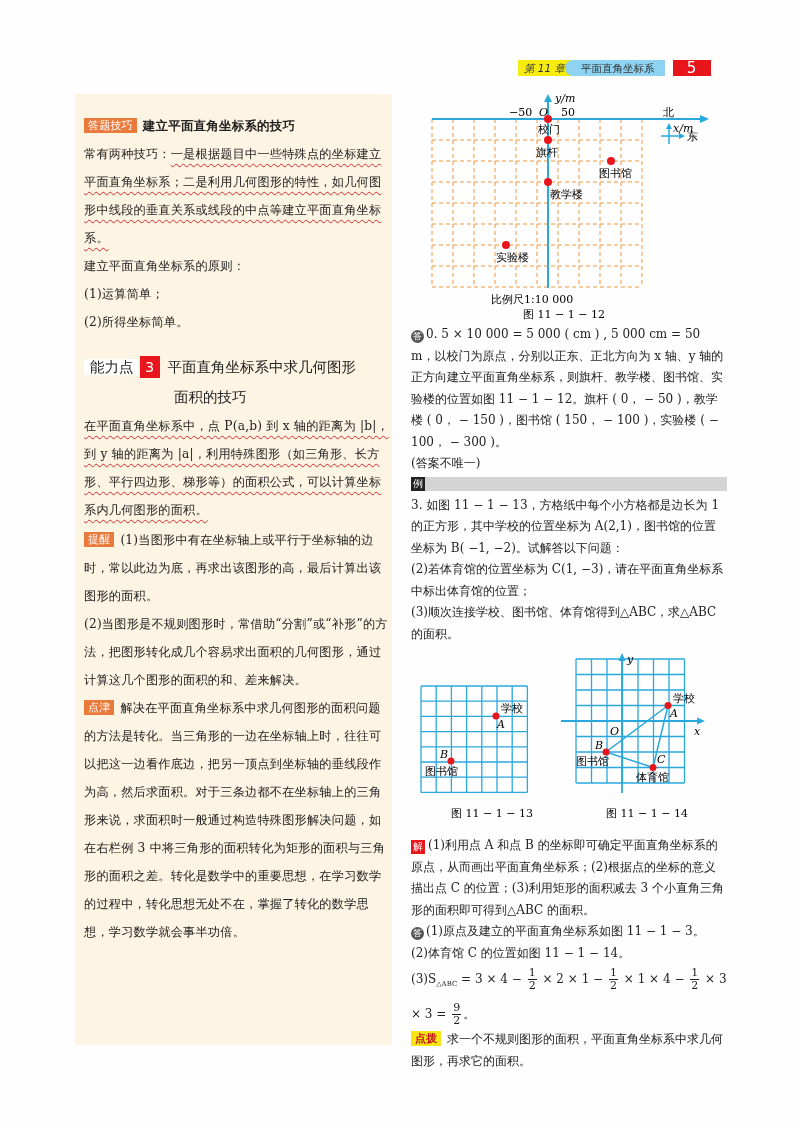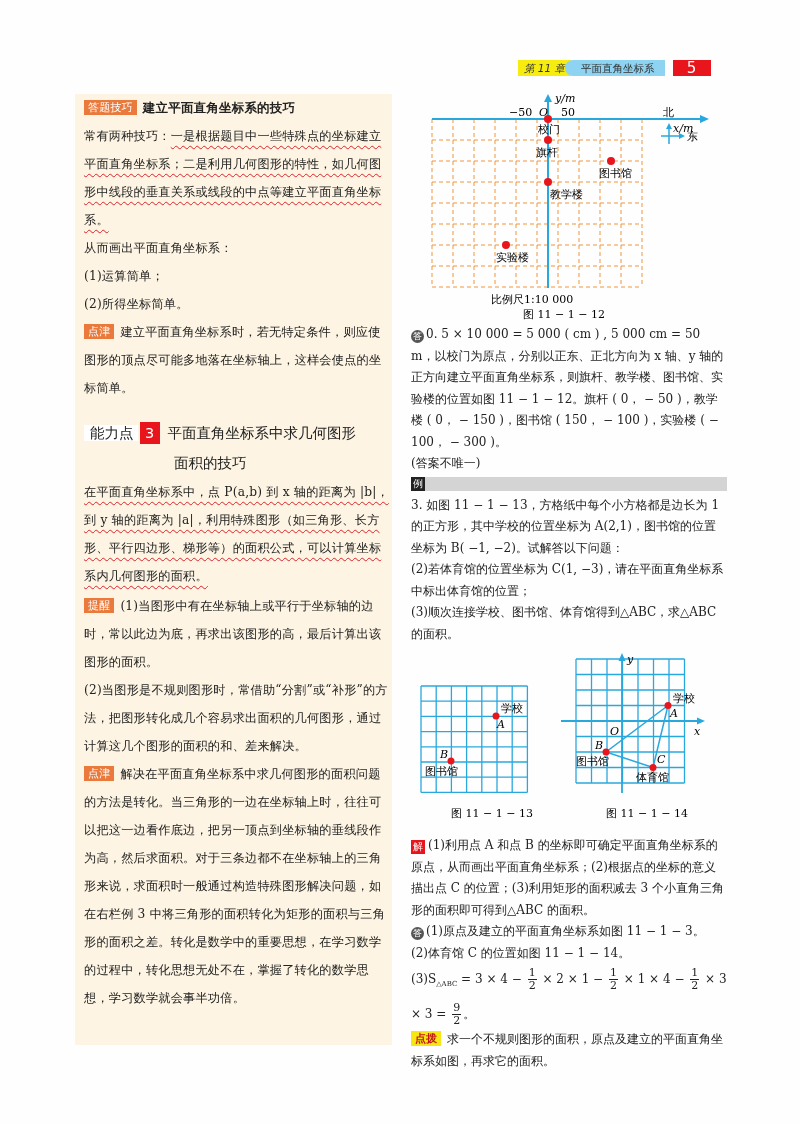--- a/index.html
+++ b/index.html
@@ -36,28 +36,27 @@
 </head>
 <body>
 
 <div class="header">
   <span class="chap">第 11 章</span>
   <span class="sec">平面直角坐标系</span>
   <span class="pnum">5</span>
 </div>
 
 <div class="leftcol">
-  <p class="p" style="margin-top:0;">
+  <p class="p" style="margin-top:18px;">
     <span class="tag">答题技巧</span><span class="tag-title">建立平面直角坐标系的技巧</span>
   </p>
   <p class="p"><span>常有两种技巧：</span><span class="wavy">一是根据题目中一些特殊点的坐标建立平面直角坐标系；二是利用几何图形的特性，如几何图形中线段的垂直关系或线段的中点等建立平面直角坐标系。</span></p>
-  <p class="p">从而画出平面直角坐标系：</p>
+  <p class="p">建立平面直角坐标系的原则：</p>
   <p class="p">(1)运算简单；</p>
   <p class="p">(2)所得坐标简单。</p>
-  <p class="p"><span class="tag">点津</span><span>建立平面直角坐标系时，若无特定条件，则应使图形的顶点尽可能多地落在坐标轴上，这样会使点的坐标简单。</span></p>
 
   <div class="ability">
     <span class="lbl">能力点</span><span class="num">3</span><span>平面直角坐标系中求几何图形</span>
     <span class="t2">面积的技巧</span>
   </div>
   <p class="p"><span class="wavy">在平面直角坐标系中，点 P(a,b) 到 x 轴的距离为 |b|，到 y 轴的距离为 |a|，利用特殊图形（如三角形、长方形、平行四边形、梯形等）的面积公式，可以计算坐标系内几何图形的面积。</span></p>
   <p class="p" style="margin-top:2px;"><span class="tag">提醒</span><span>(1)当图形中有在坐标轴上或平行于坐标轴的边时，常以此边为底，再求出该图形的高，最后计算出该图形的面积。</span></p>
   <p class="p">(2)当图形是不规则图形时，常借助“分割”或“补形”的方法，把图形转化成几个容易求出面积的几何图形，通过计算这几个图形的面积的和、差来解决。</p>
   <p class="p"><span class="tag">点津</span><span>解决在平面直角坐标系中求几何图形的面积问题的方法是转化。当三角形的一边在坐标轴上时，往往可以把这一边看作底边，把另一顶点到坐标轴的垂线段作为高，然后求面积。对于三条边都不在坐标轴上的三角形来说，求面积时一般通过构造特殊图形解决问题，如在右栏例 3 中将三角形的面积转化为矩形的面积与三角形的面积之差。转化是数学中的重要思想，在学习数学的过程中，转化思想无处不在，掌握了转化的数学思想，学习数学就会事半功倍。</span></p>
 </div>
@@ -194,14 +193,14 @@
     <text x="225" y="130" font-size="11">体育馆</text>
     <text x="195" y="166" font-size="11">图 11 − 1 − 14</text>
   </svg>
 
   <p class="r-p big"><span class="jie">解</span><span>(1)利用点 A 和点 B 的坐标即可确定平面直角坐标系的原点，从而画出平面直角坐标系；(2)根据点的坐标的意义描出点 C 的位置；(3)利用矩形的面积减去 3 个小直角三角形的面积即可得到△ABC 的面积。</span></p>
   <p class="r-p big"><span class="circ">答</span><span>(1)原点及建立的平面直角坐标系如图 11 − 1 − 3。</span></p>
   <p class="r-p big">(2)体育馆 C 的位置如图 11 − 1 − 14。</p>
   <p class="r-p" style="line-height:30px;">
     <span>(3)S</span><sub style="font-size:7px;">△ABC</sub><span> = 3 × 4 − </span><span class="frac"><span class="n">1</span><span>2</span></span><span> × 2 × 1 − </span><span class="frac"><span class="n">1</span><span>2</span></span><span> × 1 × 4 − </span><span class="frac"><span class="n">1</span><span>2</span></span><span> × 3 × 3 = </span><span class="frac"><span class="n">9</span><span>2</span></span><span>。</span>
   </p>
-  <p class="r-p big"><span class="tag y">点拨</span><span>求一个不规则图形的面积，原点及建立的平面直角坐标系如图，再求它的面积。</span></p>
+  <p class="r-p big"><span class="tag y">点拨</span><span>求一个不规则图形的面积，平面直角坐标系中求几何图形，再求它的面积。</span></p>
 </div>
 
 </body></html>

